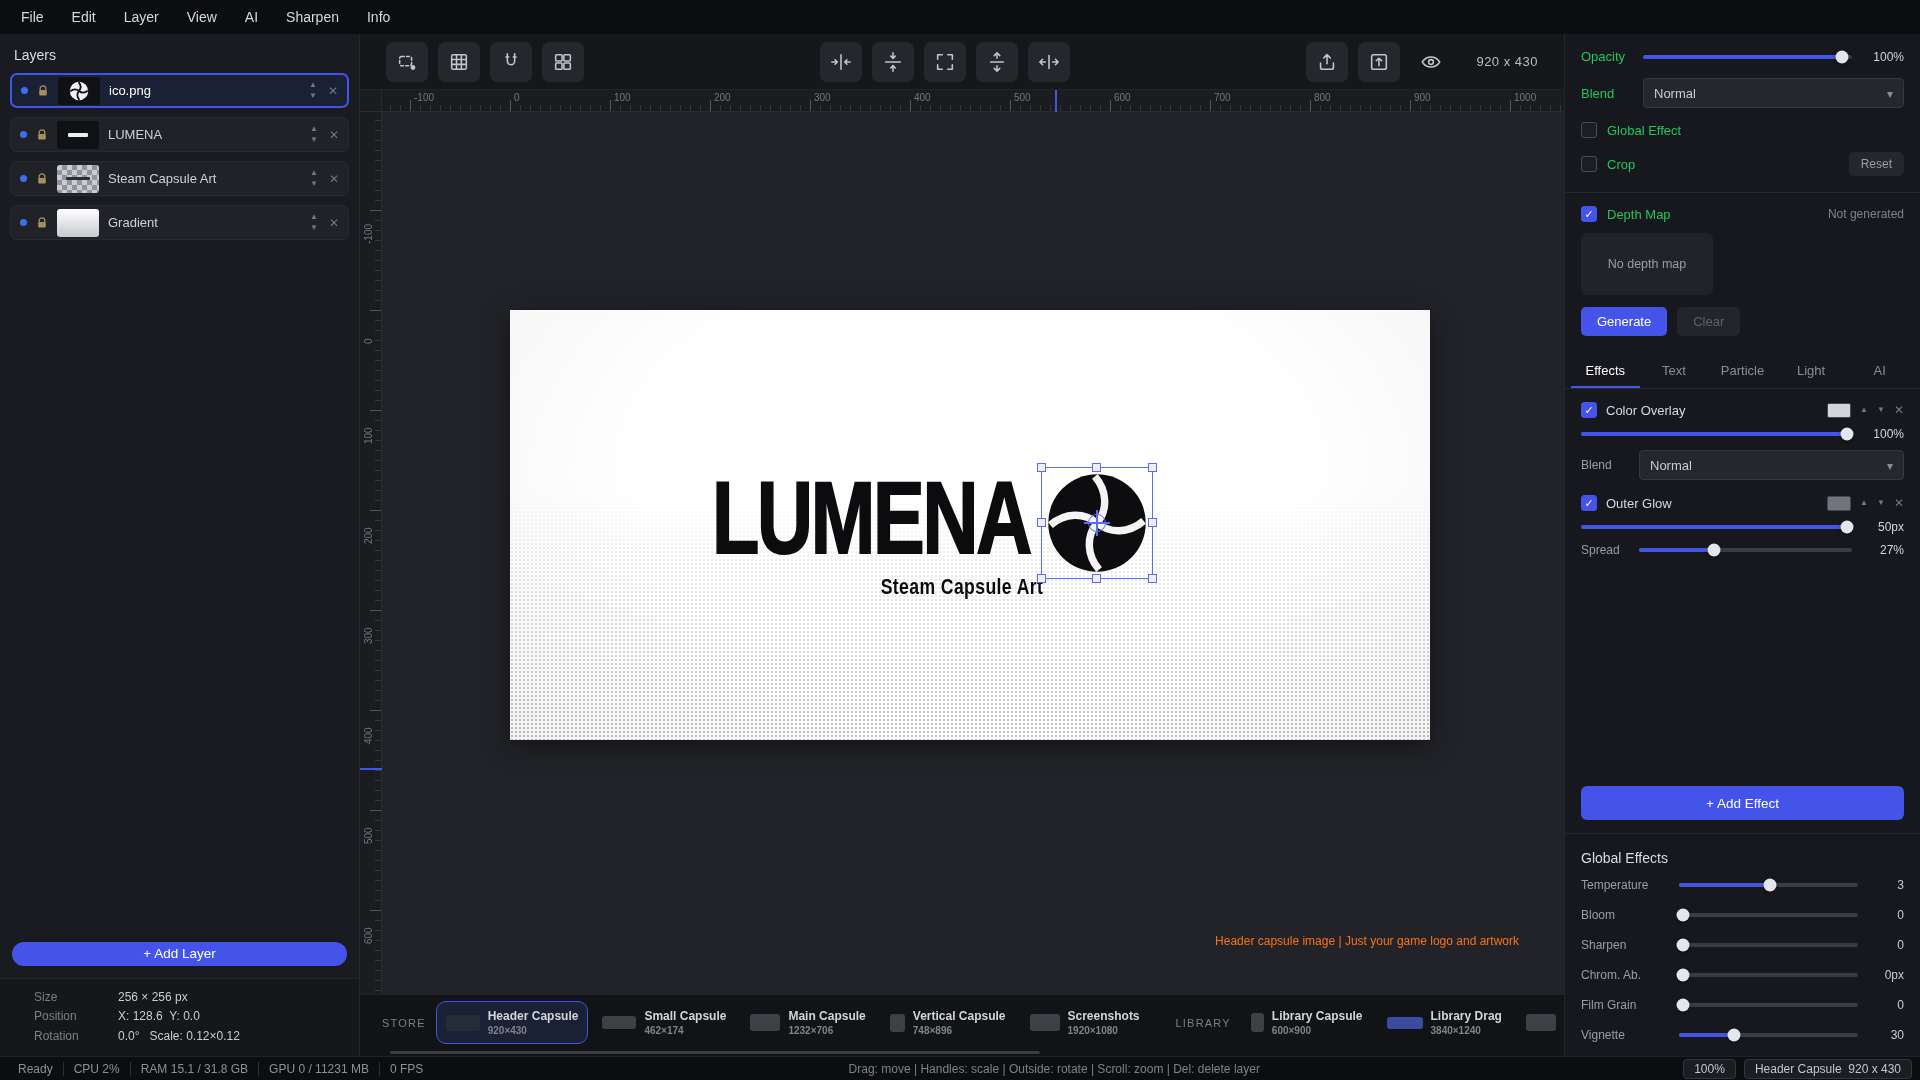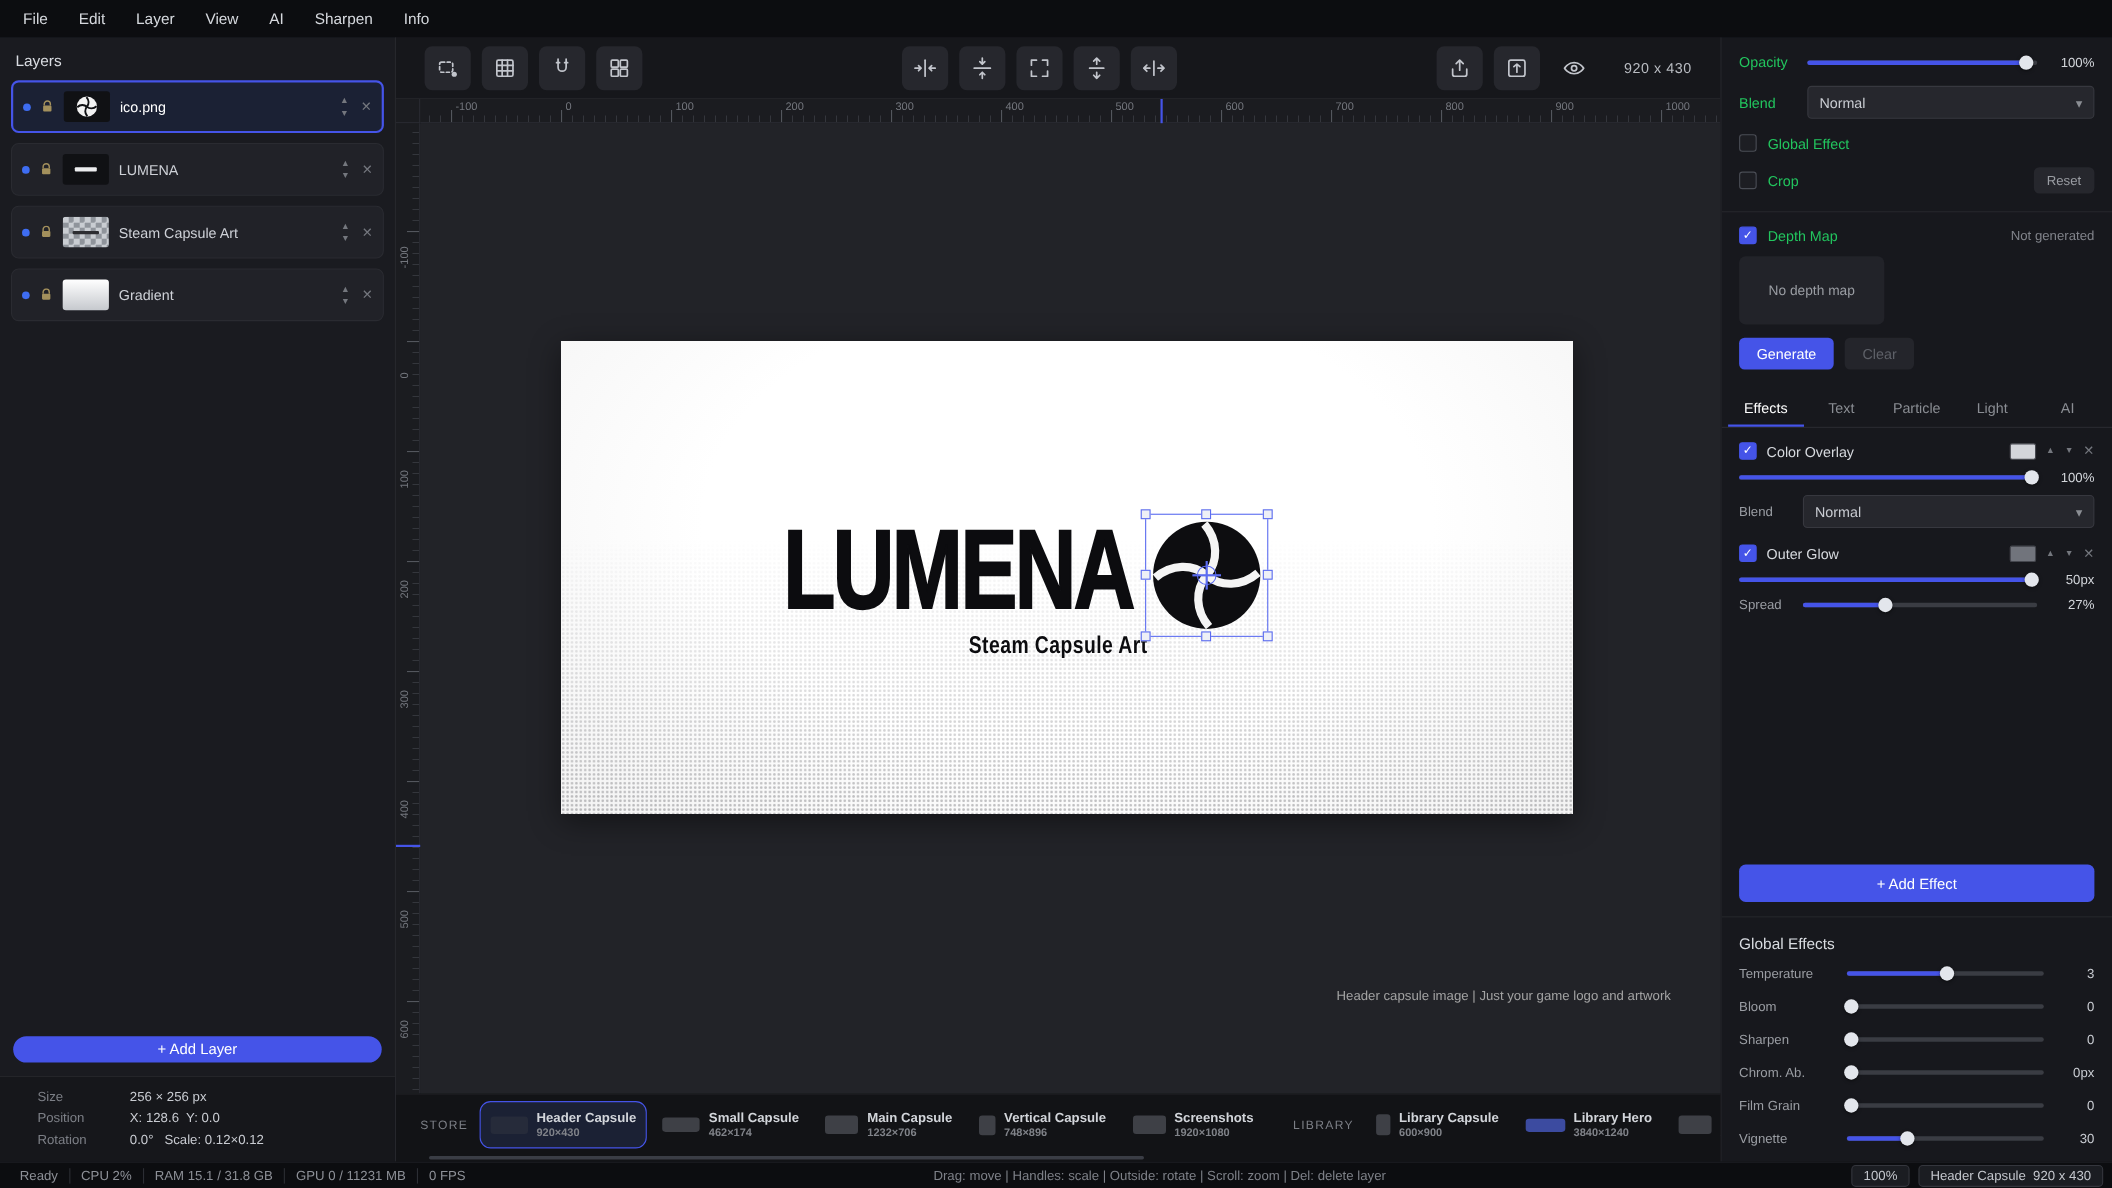--- a/index.html
+++ b/index.html
@@ -10,21 +10,21 @@
   
   .menubar{height:34px;background:#0c0d10;display:flex;align-items:center;padding:0 8px;gap:2px;flex:0 0 auto;}
   .menu-item{padding:6px 13px;color:#d6d9de;font-size:14px;border-radius:4px;cursor:default;}
 
   .main{flex:1;display:flex;min-height:0;}
 
   
   .layers-panel{width:360px;background:#1a1b20;border-right:1px solid #26272c;display:flex;flex-direction:column;flex:0 0 auto;}
   .panel-title{padding:13px 14px 10px;font-size:14px;color:#d9dce1;}
   .layer-list{padding:0 10px;display:flex;flex-direction:column;gap:9px;}
-  .layer-row{height:48px;background:#212228;border:1px solid #2a2b31;border-radius:7px;display:flex;align-items:center;padding:0 9px;gap:9px;}
+  .layer-row{height:35px;background:#212228;border:1px solid #2a2b31;border-radius:7px;display:flex;align-items:center;padding:0 9px;gap:9px;}
   .layer-row.selected{background:#1b2134;border:2px solid var(--accent);}
   .vis-dot{width:7px;height:7px;border-radius:50%;background:#3e6df2;flex:0 0 auto;}
   .lock{display:flex;align-items:center;}
   .layer-thumb{width:42px;height:28px;border-radius:3px;overflow:hidden;display:flex;align-items:center;justify-content:center;flex:0 0 auto;}
   .th-dark{background:#101114;}
   .th-checker{background:conic-gradient(#8f949b 25%,#c9cdd2 0 50%,#8f949b 0 75%,#c9cdd2 0) 0 0/10px 10px;}
   .th-gradient{background:linear-gradient(180deg,#ffffff,#c6c9ce);}
   .th-solid{background:#f2f3f5;}
   .mini-bar{width:20px;height:4px;border-radius:1px;background:#ecedef;}
   .mini-bar.dark{background:#2c2d31;width:24px;height:3px;}
@@ -69,21 +69,21 @@
   .ab-subtitle{position:absolute;right:387px;top:264px;font-size:22px;font-weight:bold;letter-spacing:.5px;color:#0c0c0f;transform:scaleX(.8);transform-origin:100% 50%;white-space:nowrap;}
   .ab-logo{position:absolute;left:534px;top:160px;width:106px;height:106px;}
   .selection{position:absolute;left:531px;top:157px;width:112px;height:112px;border:1px solid #5b6cf0;}
   .handle{position:absolute;width:9px;height:9px;background:#eef0f6;border:1px solid #5b6cf0;}
   .h-nw{left:-5px;top:-5px}.h-n{left:calc(50% - 5px);top:-5px}.h-ne{right:-5px;top:-5px}
   .h-e{right:-5px;top:calc(50% - 5px)}.h-se{right:-5px;bottom:-5px}.h-s{left:calc(50% - 5px);bottom:-5px}
   .h-sw{left:-5px;bottom:-5px}.h-w{left:-5px;top:calc(50% - 5px)}
   .pivot{position:absolute;left:50%;top:50%;width:18px;height:18px;margin:-9px 0 0 -9px;border:1.5px solid #5b6cf0;border-radius:50%;}
   .pivot::before{content:"";position:absolute;left:50%;top:-5px;bottom:-5px;width:1.5px;margin-left:-1px;background:#5b6cf0;}
   .pivot::after{content:"";position:absolute;top:50%;left:-5px;right:-5px;height:1.5px;margin-top:-1px;background:#5b6cf0;}
-  .canvas-hint{position:absolute;right:45px;top:808px;color:#a3a3a3;font-size:12px;z-index:2;}
+  .canvas-hint{position:absolute;right:45px;top:844px;color:#f97316;font-size:12px;z-index:2;}
 
   
   .template-bar{height:62px;background:#121316;border-top:1px solid #222327;display:flex;align-items:center;position:relative;padding-bottom:6px;overflow:hidden;flex:0 0 auto;}
   .tpl-label{color:#7c7f86;font-size:11px;letter-spacing:1.2px;margin:0 10px 0 22px;flex:0 0 auto;}
   .tpl-item{display:flex;align-items:center;gap:8px;padding:6px 9px;border-radius:10px;border:1px solid transparent;margin-right:4px;flex:0 0 auto;cursor:pointer;font-weight:bold;}
   .tpl-item.selected{background:#1b2134;border-color:var(--accent);}
   .tpl-thumb{background:#3e4046;border-radius:3px;flex:0 0 auto;}
   .tpl-text{display:flex;flex-direction:column;line-height:1.35;}
   .tpl-name{font-size:12px;color:#d2d5da;white-space:nowrap;}
   .tpl-size{font-size:10px;color:#808389;}
@@ -481,21 +481,21 @@
         <div class="tpl-item">
           <span class="tpl-thumb" style="width:13px;height:19px;"></span>
           <span class="tpl-text">
               <span class="tpl-name">Library Capsule</span>
               <span class="tpl-size">600×900</span>
             </span>
         </div>
         <div class="tpl-item">
           <span class="tpl-thumb" style="width:36px;height:12px;background:#3c4ba0;"></span>
           <span class="tpl-text">
-              <span class="tpl-name">Library Hero</span>
+              <span class="tpl-name">Library Drag</span>
               <span class="tpl-size">3840×1240</span>
             </span>
         </div>
         <div class="tpl-item">
           <span class="tpl-thumb" style="width:30px;height:17px;"></span>
           <span class="tpl-text">
               <span class="tpl-name">Library Logo</span>
               <span class="tpl-size">1280×720</span>
             </span>
         </div>

